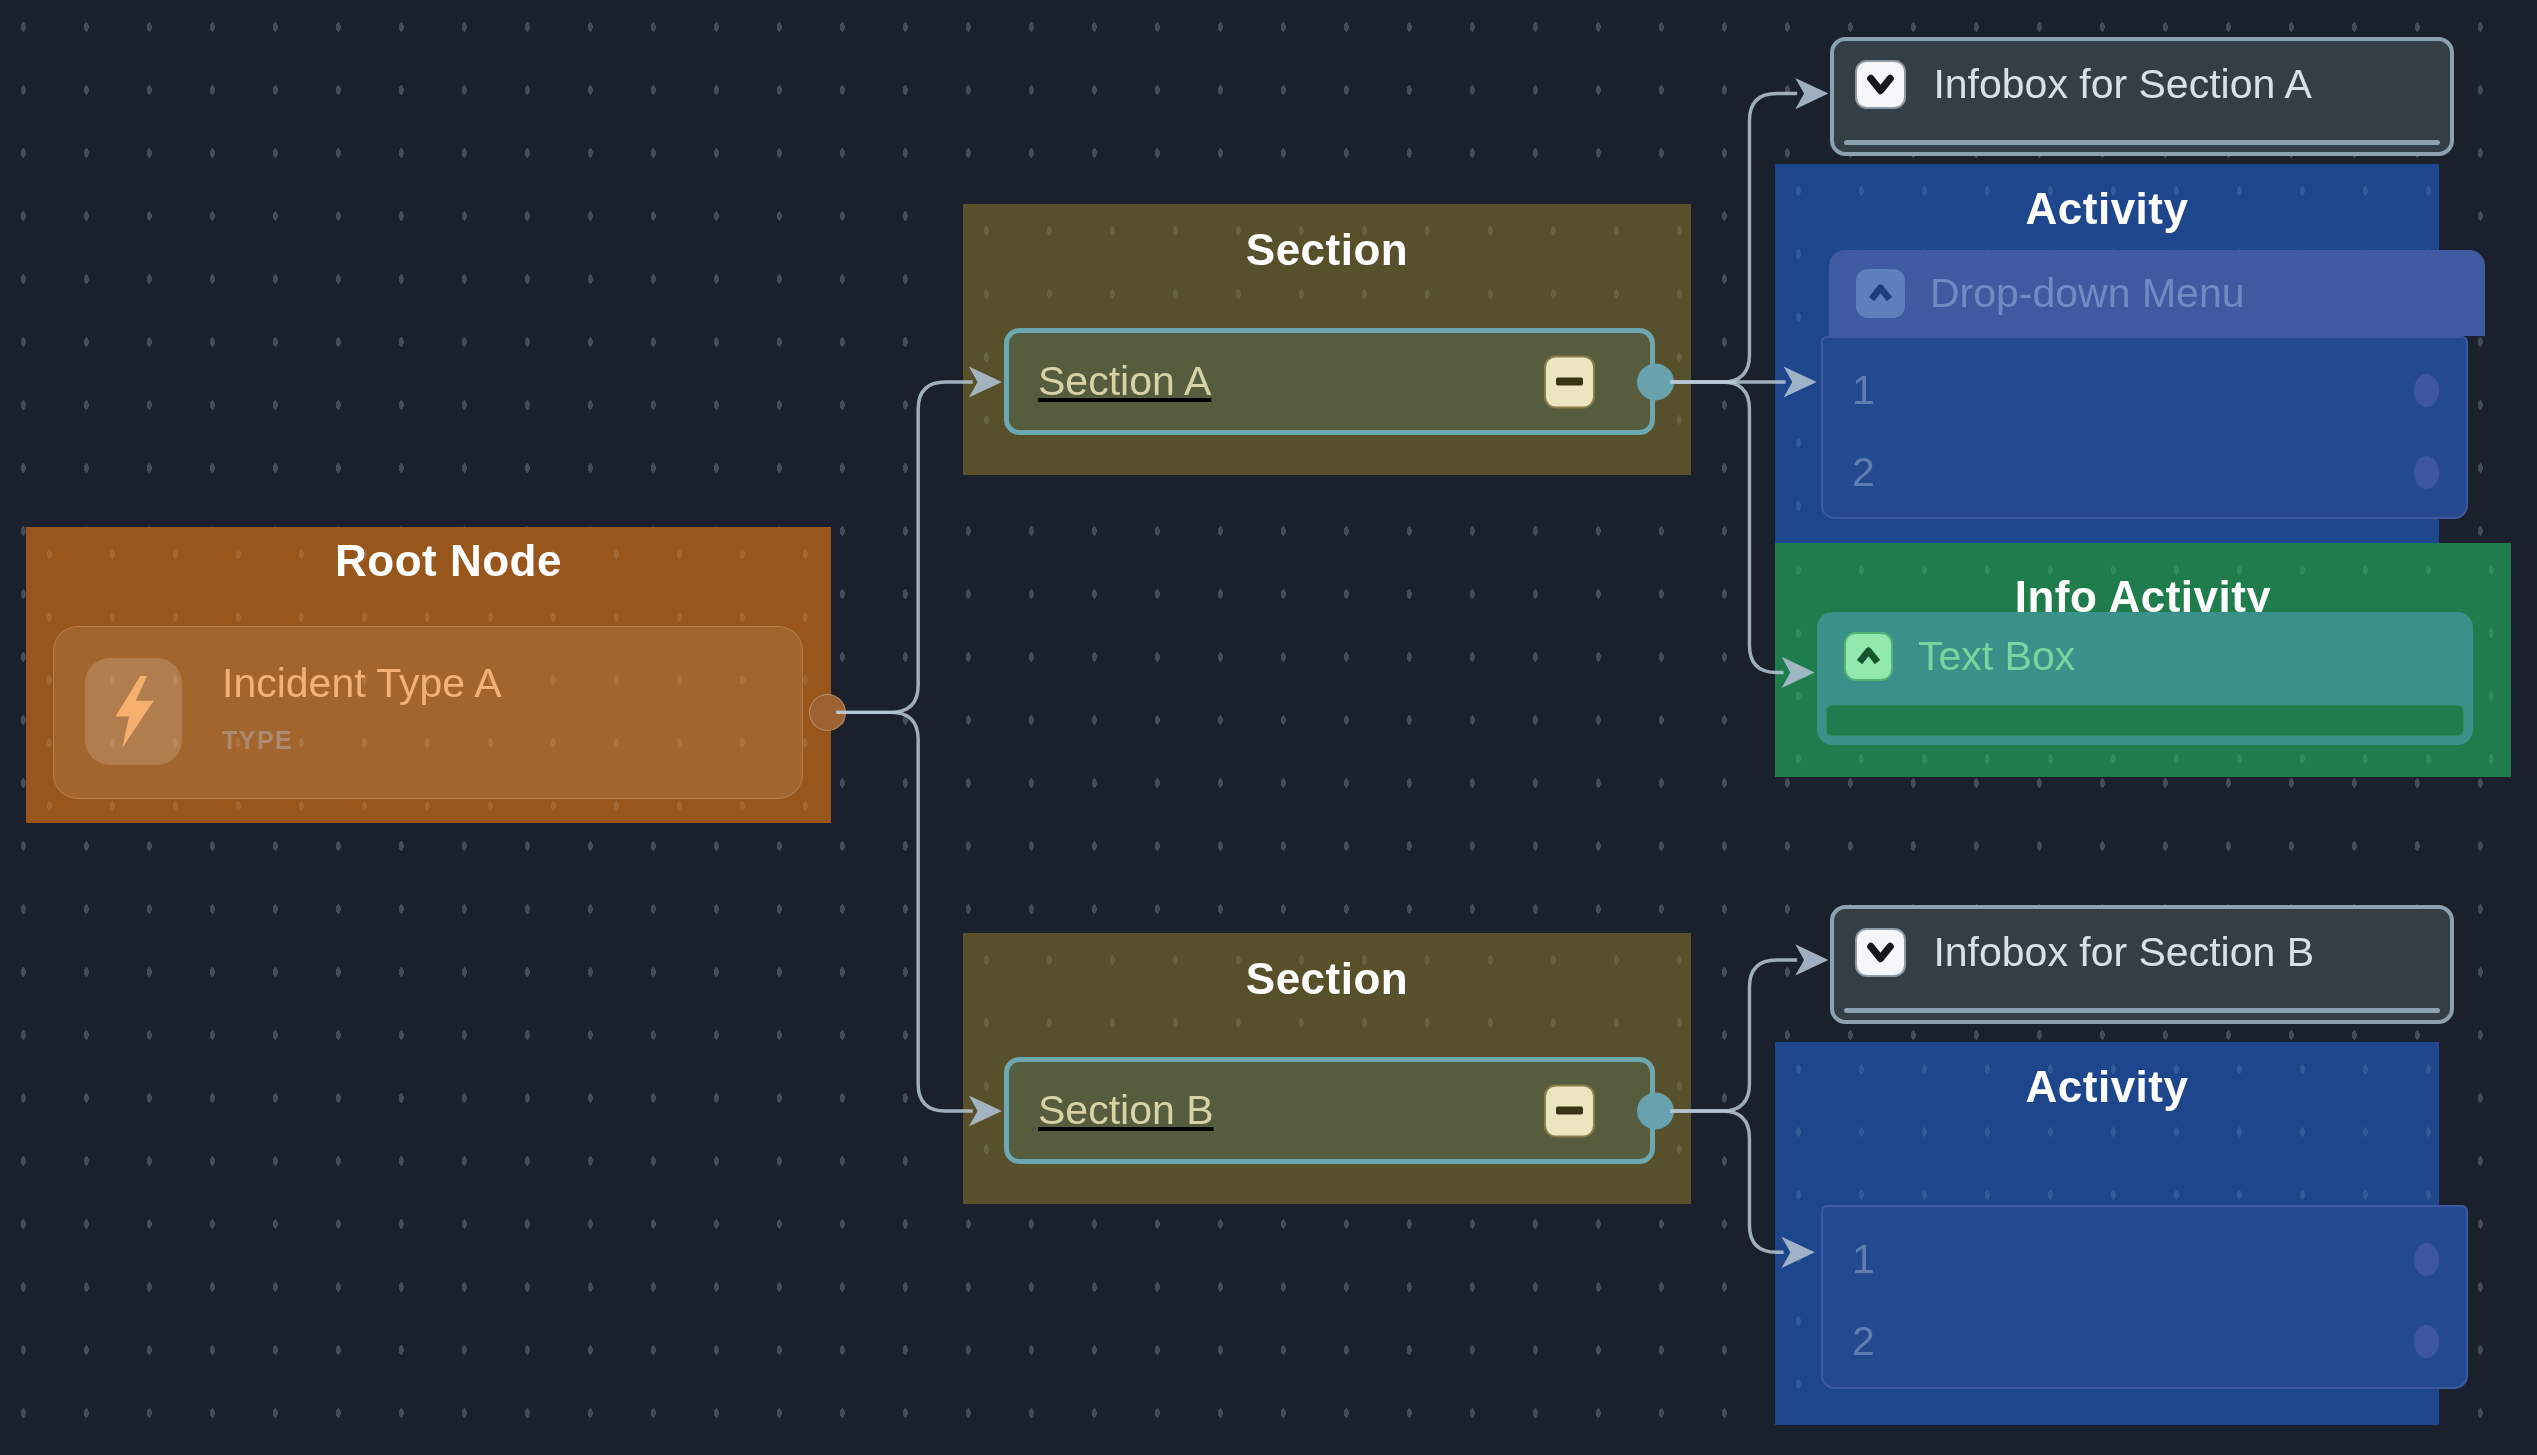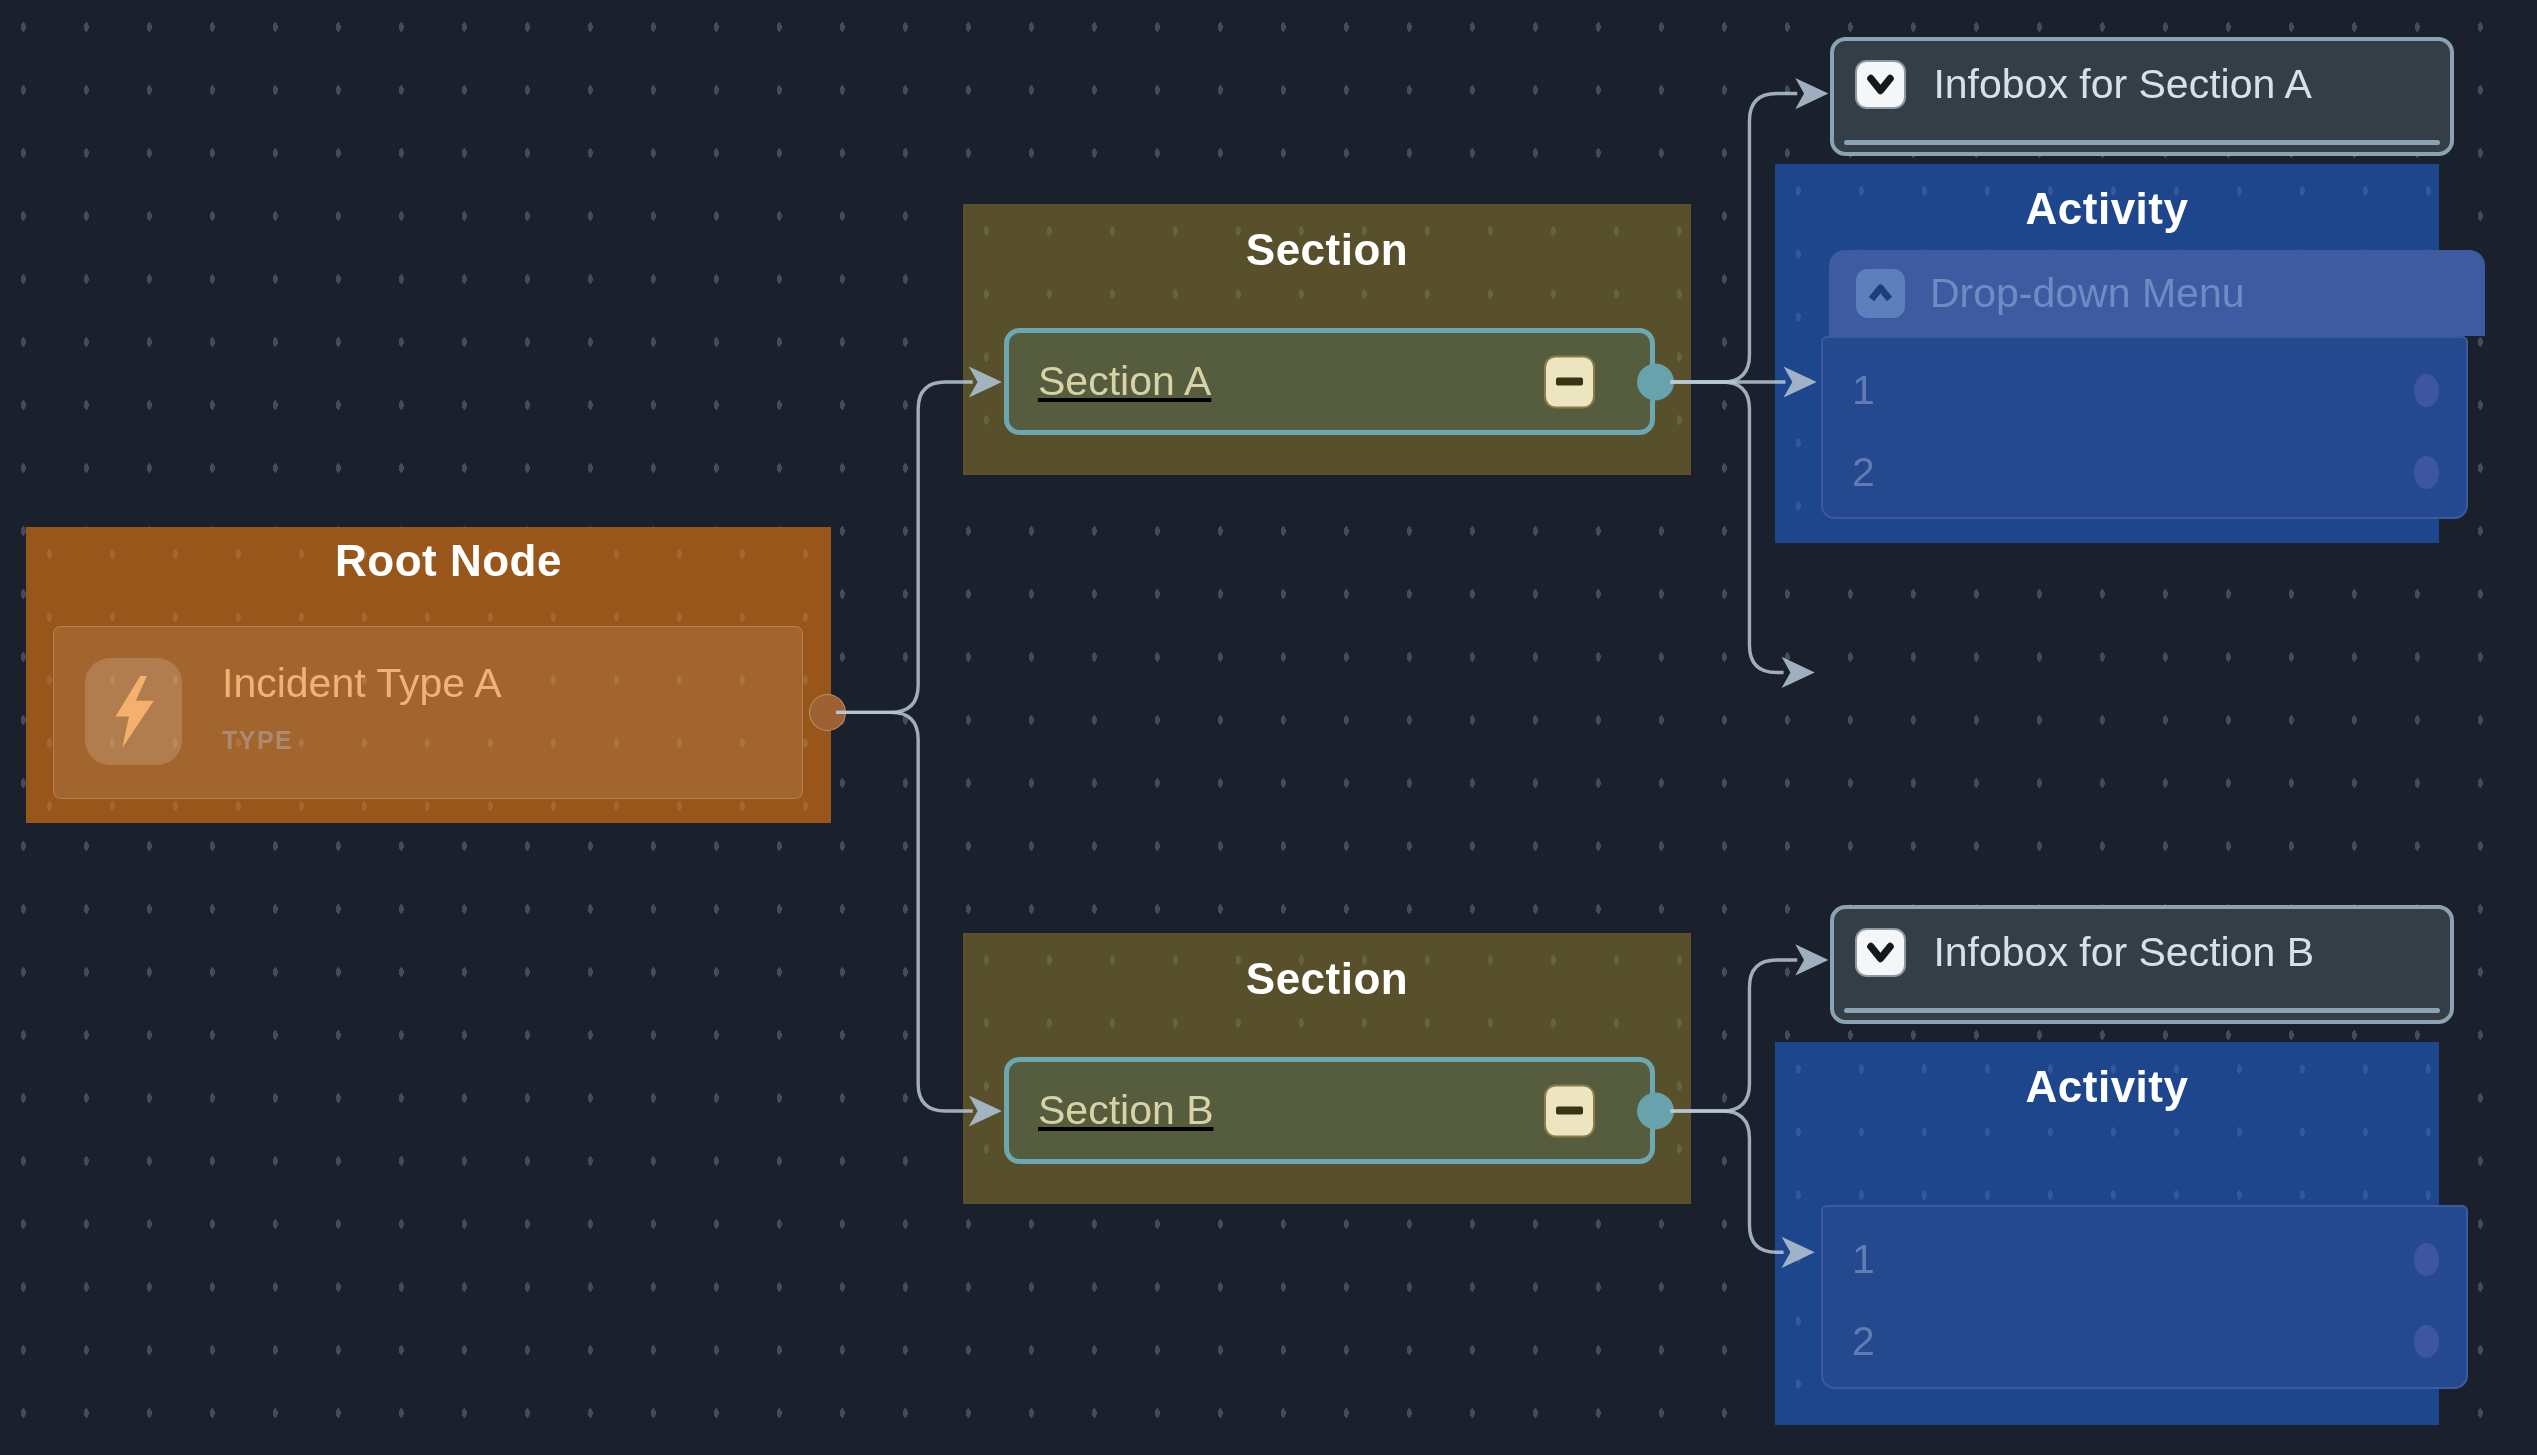--- a/index.html
+++ b/index.html
@@ -23,21 +23,21 @@
     position:absolute; left:0; right:0; text-align:center;
     font-size:44px; font-weight:bold; color:#ffffff; letter-spacing:0.5px; z-index:2;
   }
 
   
   #node-root { left:26px; top:527px; width:805px; height:296px; background:#98561B; }
   #node-root .node-title { top:9px;margin-left:40px; }
   .root-item {
     position:absolute; left:27px; top:99px; width:750px; height:173px;
     background:rgba(255,233,210,0.10); border:1.9px solid rgba(255,233,210,0.20);
-    border-radius:8px; z-index:2;
+    border-radius:25px; z-index:2;
   }
   .root-icon-chip {
     position:absolute; left:31px; top:31px; width:97px; height:107px;
     background:rgba(255,255,255,0.16); border-radius:25px;
     display:flex; align-items:center; justify-content:center;
   }
   .root-label { position:absolute; left:168px; top:33px; font-size:41px; color:#F2B277; }
   .root-sublabel { position:absolute; left:168px; top:99px; font-size:25px; font-weight:bold; color:#AB8A70; letter-spacing:1.5px; }
   .port-sliver {
     position:absolute; left:804px; top:171px; width:14.6px; height:30px;
@@ -215,20 +215,32 @@
         <div class="act-row-label">1</div>
         <div class="act-row-port"></div>
       </div>
       <div class="act-row">
         <div class="act-row-label">2</div>
         <div class="act-row-port"></div>
       </div>
     </div>
   </div>
 
+  <div class="node" id="node-info-activity">
+    <div class="node-title">Info Activity</div>
+    <div class="info-header">
+      <div class="chip info-chip">
+        <svg width="31" height="27" viewBox="0 0 24 24">
+            <path d="M4 17 L12 7 L20 17" stroke="#14572E" stroke-width="6" fill="none" stroke-linejoin="round"></path>
+          </svg>
+      </div>
+      <div class="info-header-label">Text Box</div>
+      <div class="info-row"></div>
+    </div>
+  </div>
 
   <div class="node activity-node" id="node-activity-b">
     <div class="node-title">Activity</div>
     <div class="act-panel">
       <div class="act-row">
         <div class="act-row-label">1</div>
         <div class="act-row-port"></div>
       </div>
       <div class="act-row">
         <div class="act-row-label">2</div>

